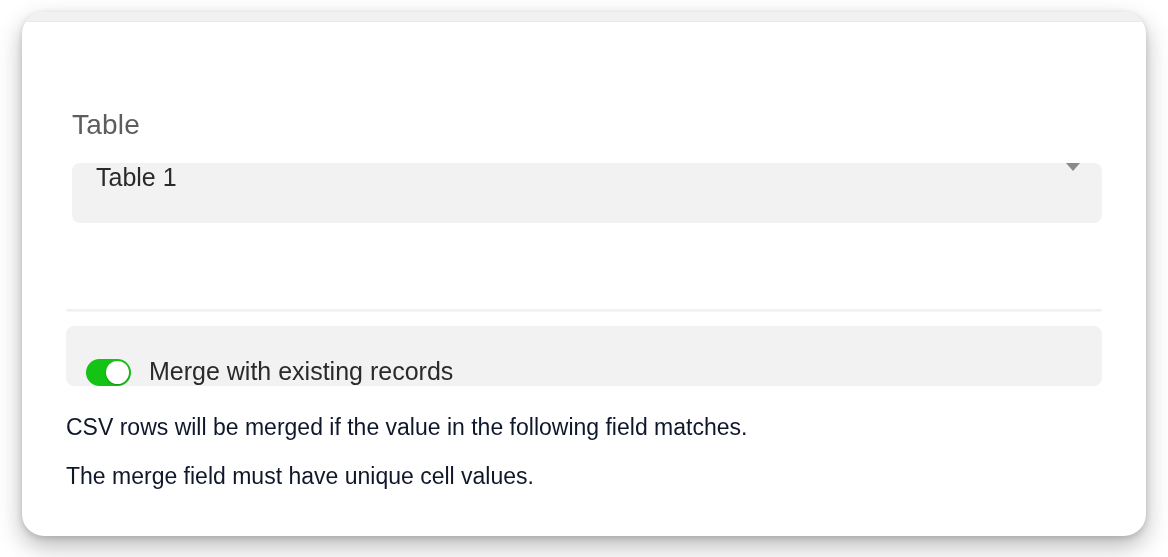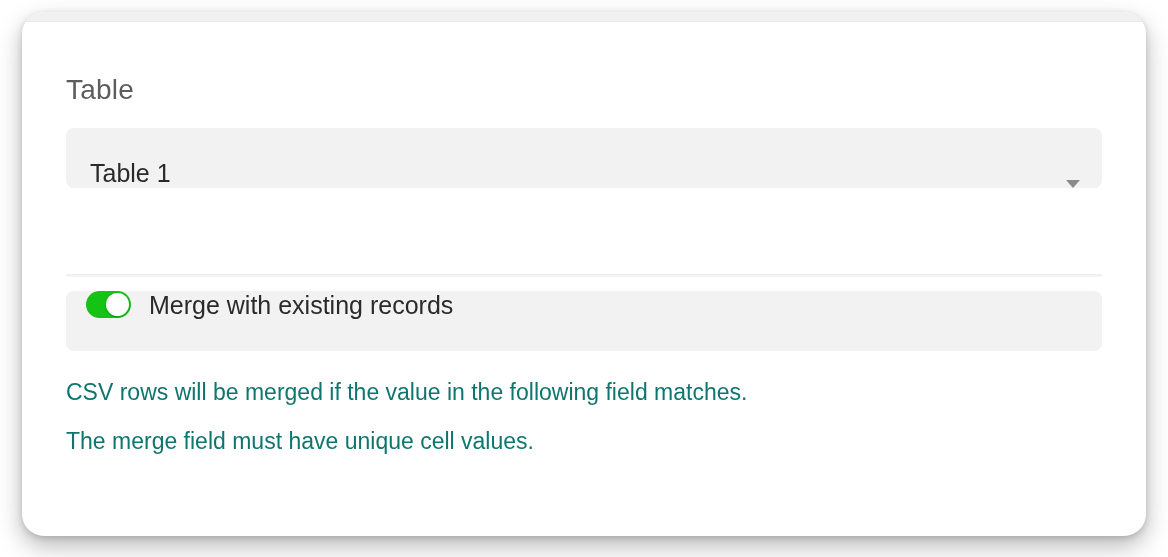--- a/index.html
+++ b/index.html
@@ -27,28 +27,28 @@
   }
   .content {
     padding: 0 44px;
   }
   .section-label {
     font-size: 28px;
     font-weight: 500;
     color: #5d5d5d;
     letter-spacing: 0.2px;
   }
-  .table-section { padding-top: 52px; }
+  .table-section { padding-top: 87px; margin-left: 6px; }
   .select-row {
     margin-top: 22px;
     height: 60px;
     background: #f2f2f2;
     border-radius: 8px;
     display: flex;
-    align-items: flex-end;
+    align-items: flex-start;
     justify-content: space-between;
     padding: 0 22px 0 24px;
     cursor: pointer;
   }
   .select-value {
     font-size: 25px;
     color: #2a2a2a;
     font-weight: 400;
   }
   .chevron {
@@ -63,21 +63,21 @@
     margin-top: 16px;
     background: linear-gradient(#ededed, #f7f7f7);
     border-radius: 2px;
   }
   .toggle-row {
     margin-top: 14px;
     height: 60px;
     background: #f2f2f2;
     border-radius: 8px;
     display: flex;
-    align-items: flex-start;
+    align-items: flex-end;
     padding: 0 20px;
   }
   .toggle {
     width: 45px;
     height: 27px;
     border-radius: 27px;
     background: #14c314;
     position: relative;
     flex: 0 0 auto;
     cursor: pointer;
@@ -92,21 +92,21 @@
     background: #fff;
     box-shadow: 0 1px 2px rgba(0,0,0,0.25);
   }
   .toggle-label {
     margin-left: 18px;
     font-size: 25px;
     color: #2a2a2a;
   }
   .help-text {
     font-size: 23px;
-    color: #0f766e;
+    color: #0f172a;
     line-height: 1.35;
   }
   .help-1 { margin-top: 26px; }
   .help-2 { margin-top: 18px; }
 </style>
 </head>
 <body>
 
 <div class="window">
   <div class="top-strip"></div>

